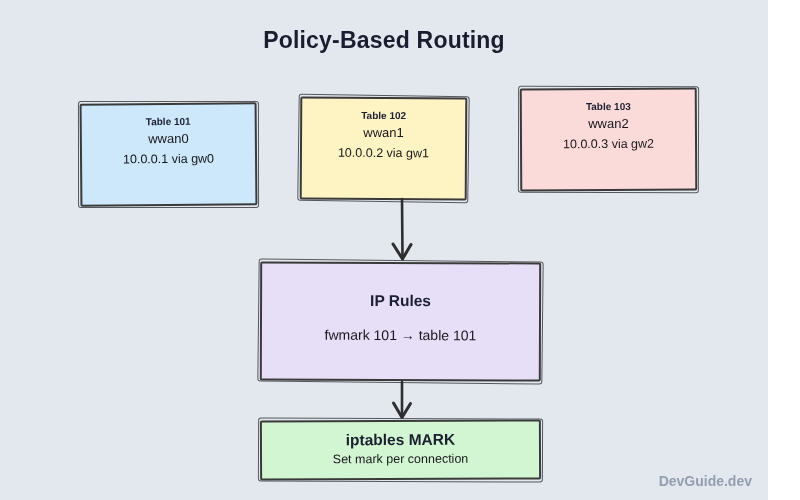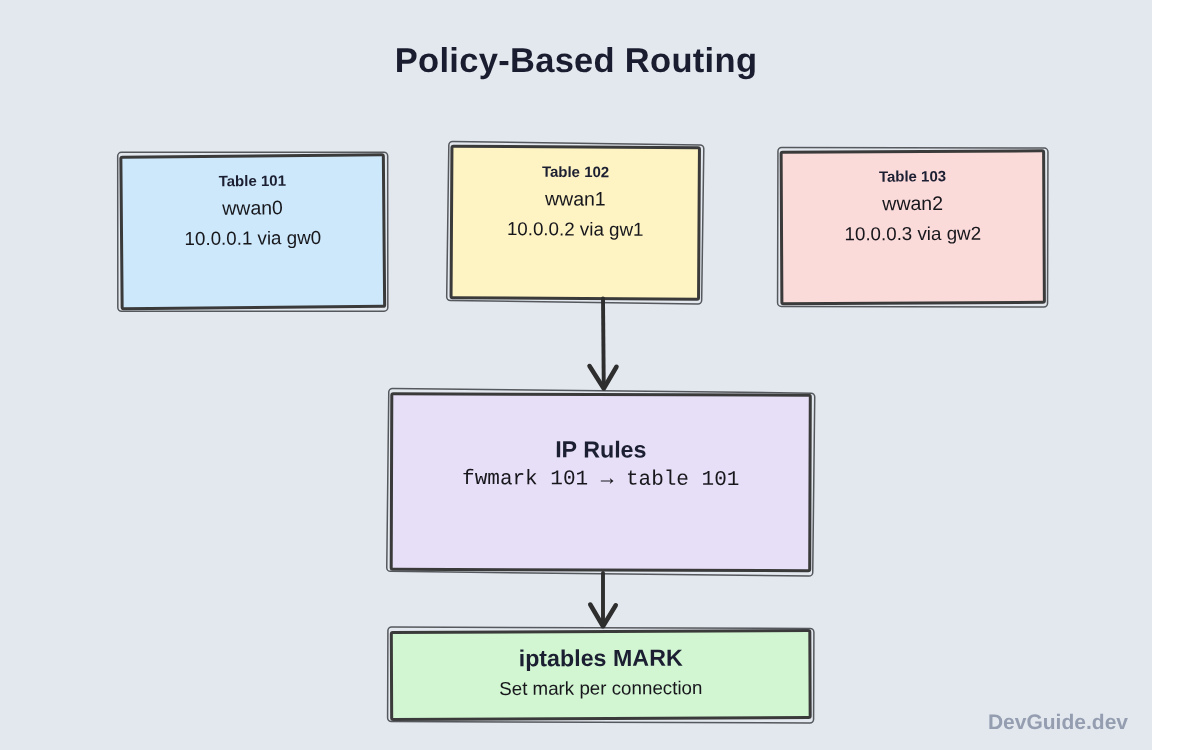--- a/index.html
+++ b/index.html
@@ -64,42 +64,42 @@
     font-size: 13px;
     color: #17171c;
   }
   .table-box .route {
     margin-top: 6px;
     font-size: 12.5px;
     color: #17171c;
   }
   #box-table-101 { left: 80px;  top: 103px; background: #cde8fb; transform: rotate(-0.5deg); }
   #box-table-102 { left: 300px; top: 97px;  width: 167px; background: #fdf3c3; transform: rotate(0.35deg); }
-  #box-table-103 { left: 520px; top: 100px; background: #fbdada; transform: rotate(-0.3deg); }
+  #box-table-103 { left: 520px; top: 88px; background: #fbdada; transform: rotate(-0.3deg); }
 
   #box-ip-rules {
     left: 260px;
     top: 262px;
     width: 281px;
     height: 119px;
     background: #e7def7;
     transform: rotate(0.2deg);
     text-align: center;
   }
   #box-ip-rules .box-title {
     margin-top: 28px;
     font-size: 15.5px;
     font-weight: bold;
     color: #1b1f31;
   }
   .rules-list {
+    margin-top: 15px;
     font-size: 14px;
     color: #17171c;
     line-height: 20.5px;
-    font-family: Liberation Mono, monospace;
   }
   #box-iptables {
     left: 260px;
     top: 420px;
     width: 281px;
     height: 60px;
     background: #d2f5d2;
     transform: rotate(-0.25deg);
     text-align: center;
   }

